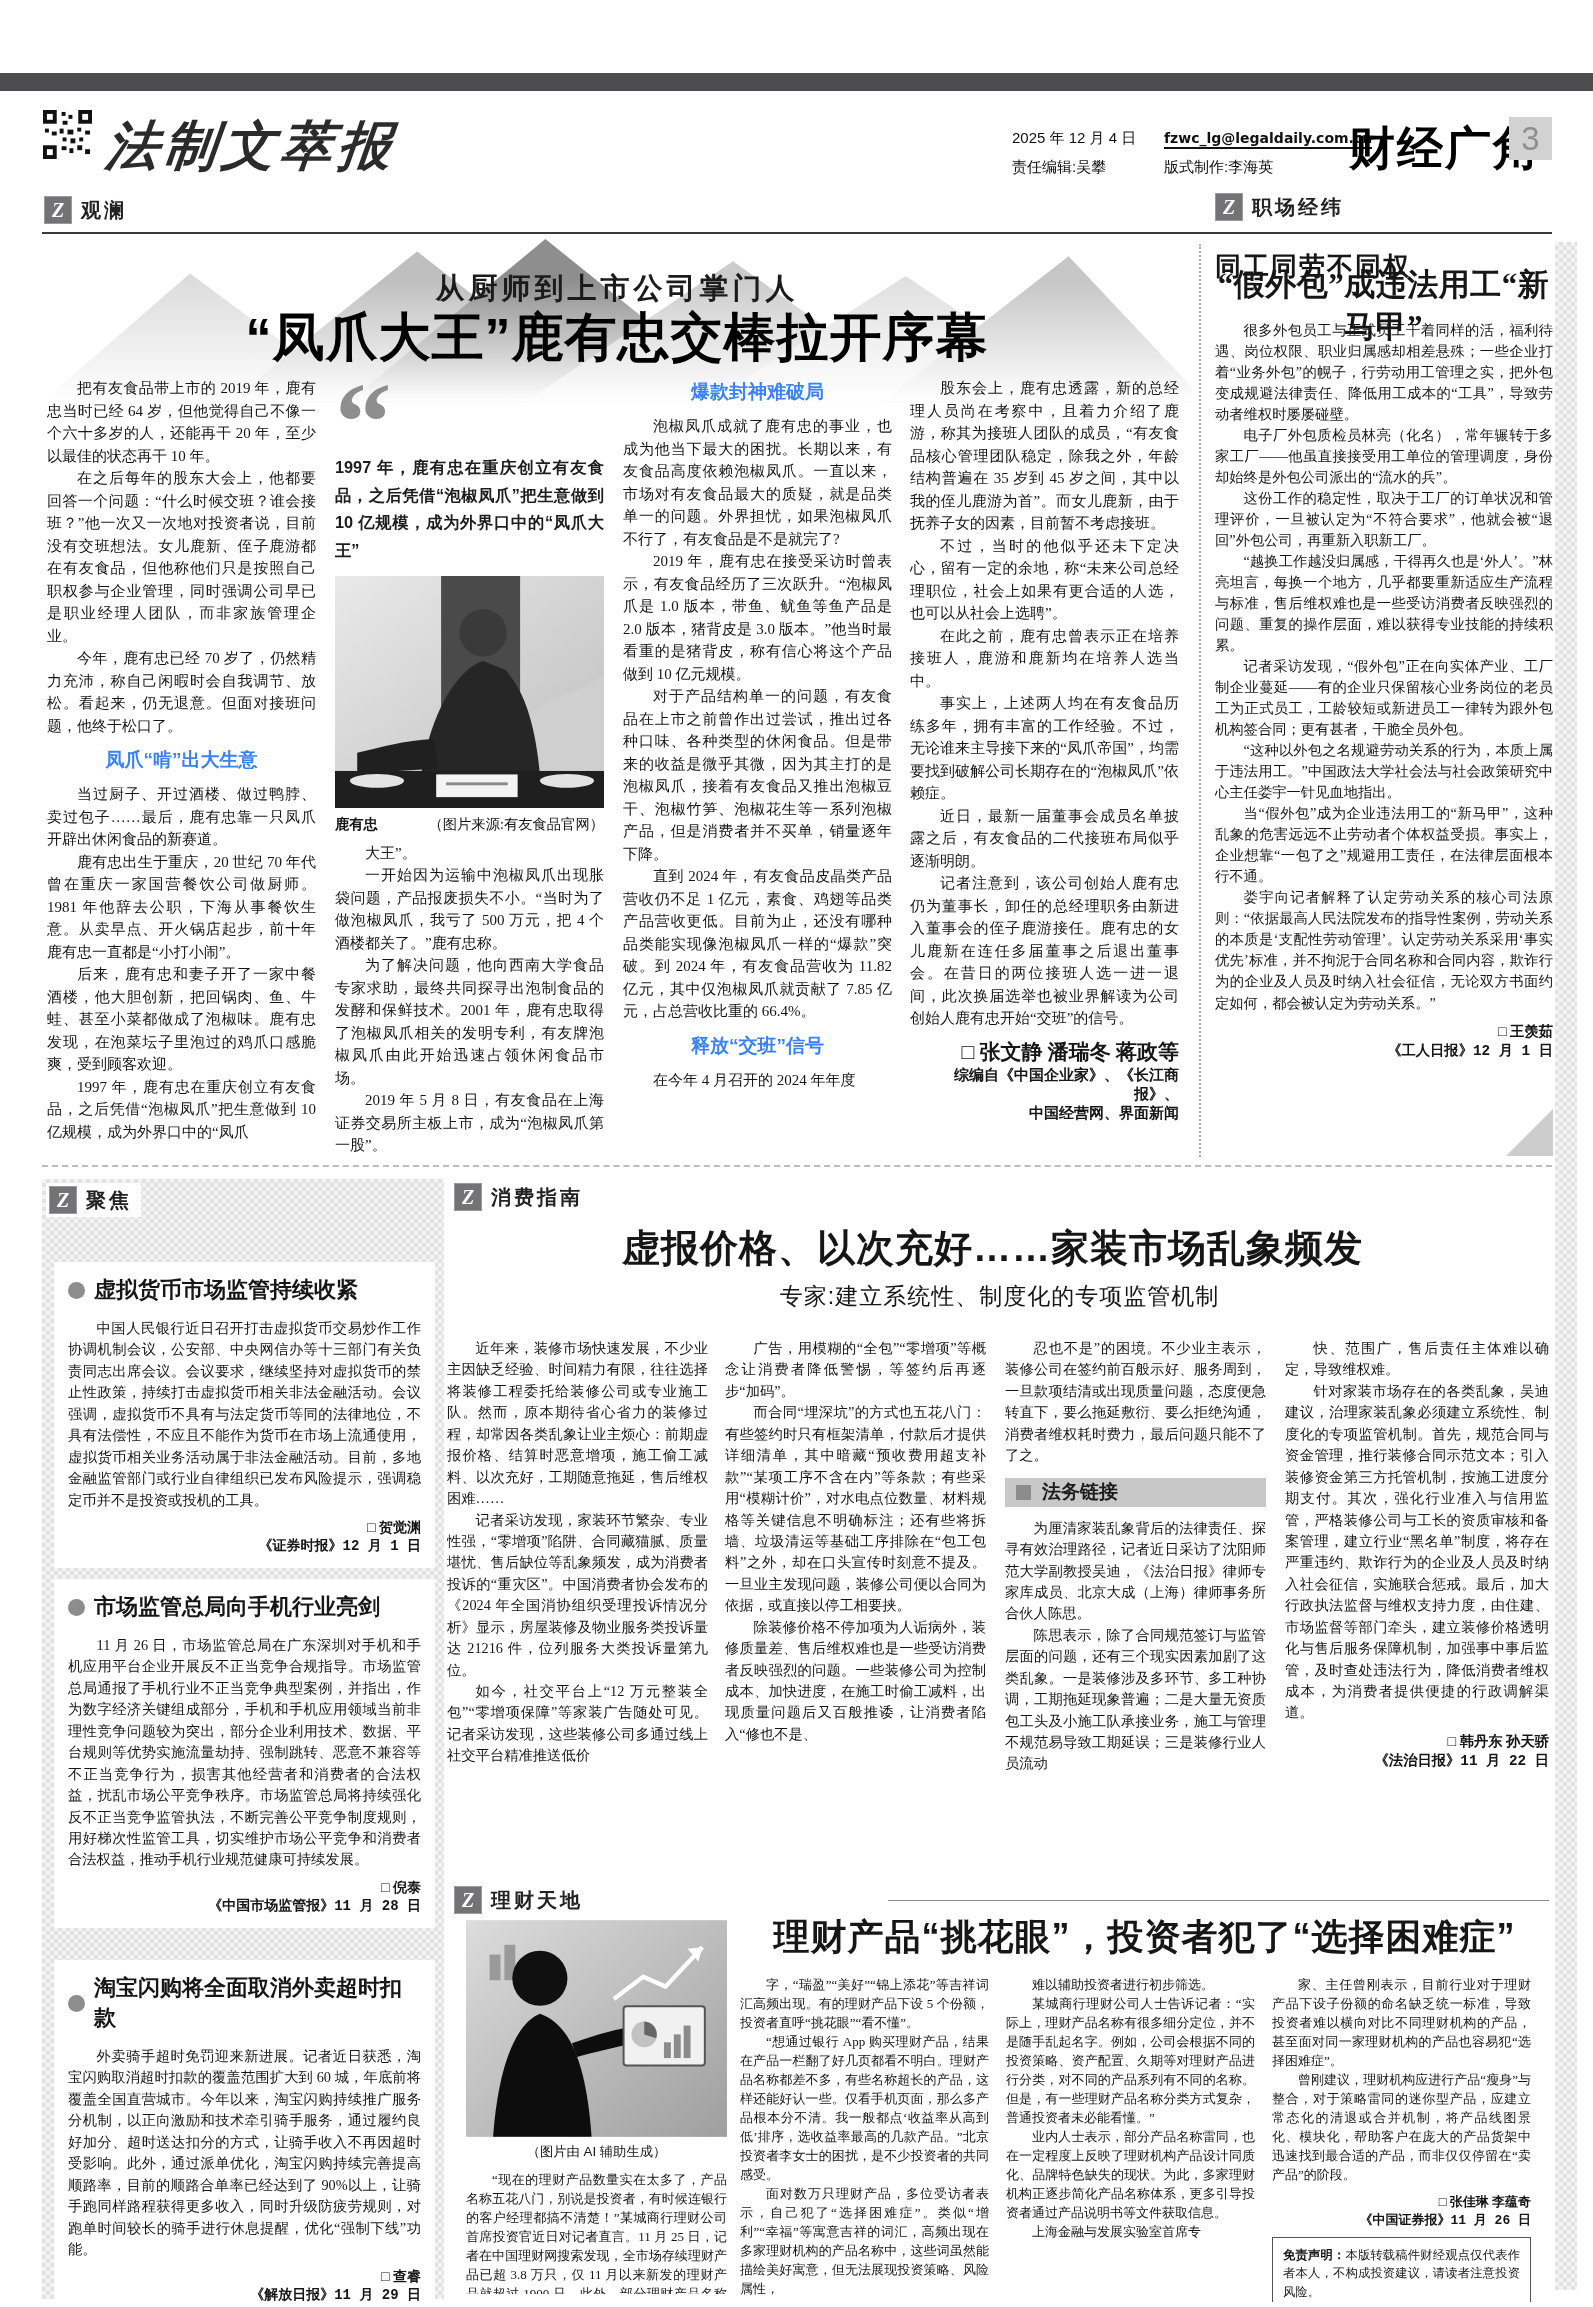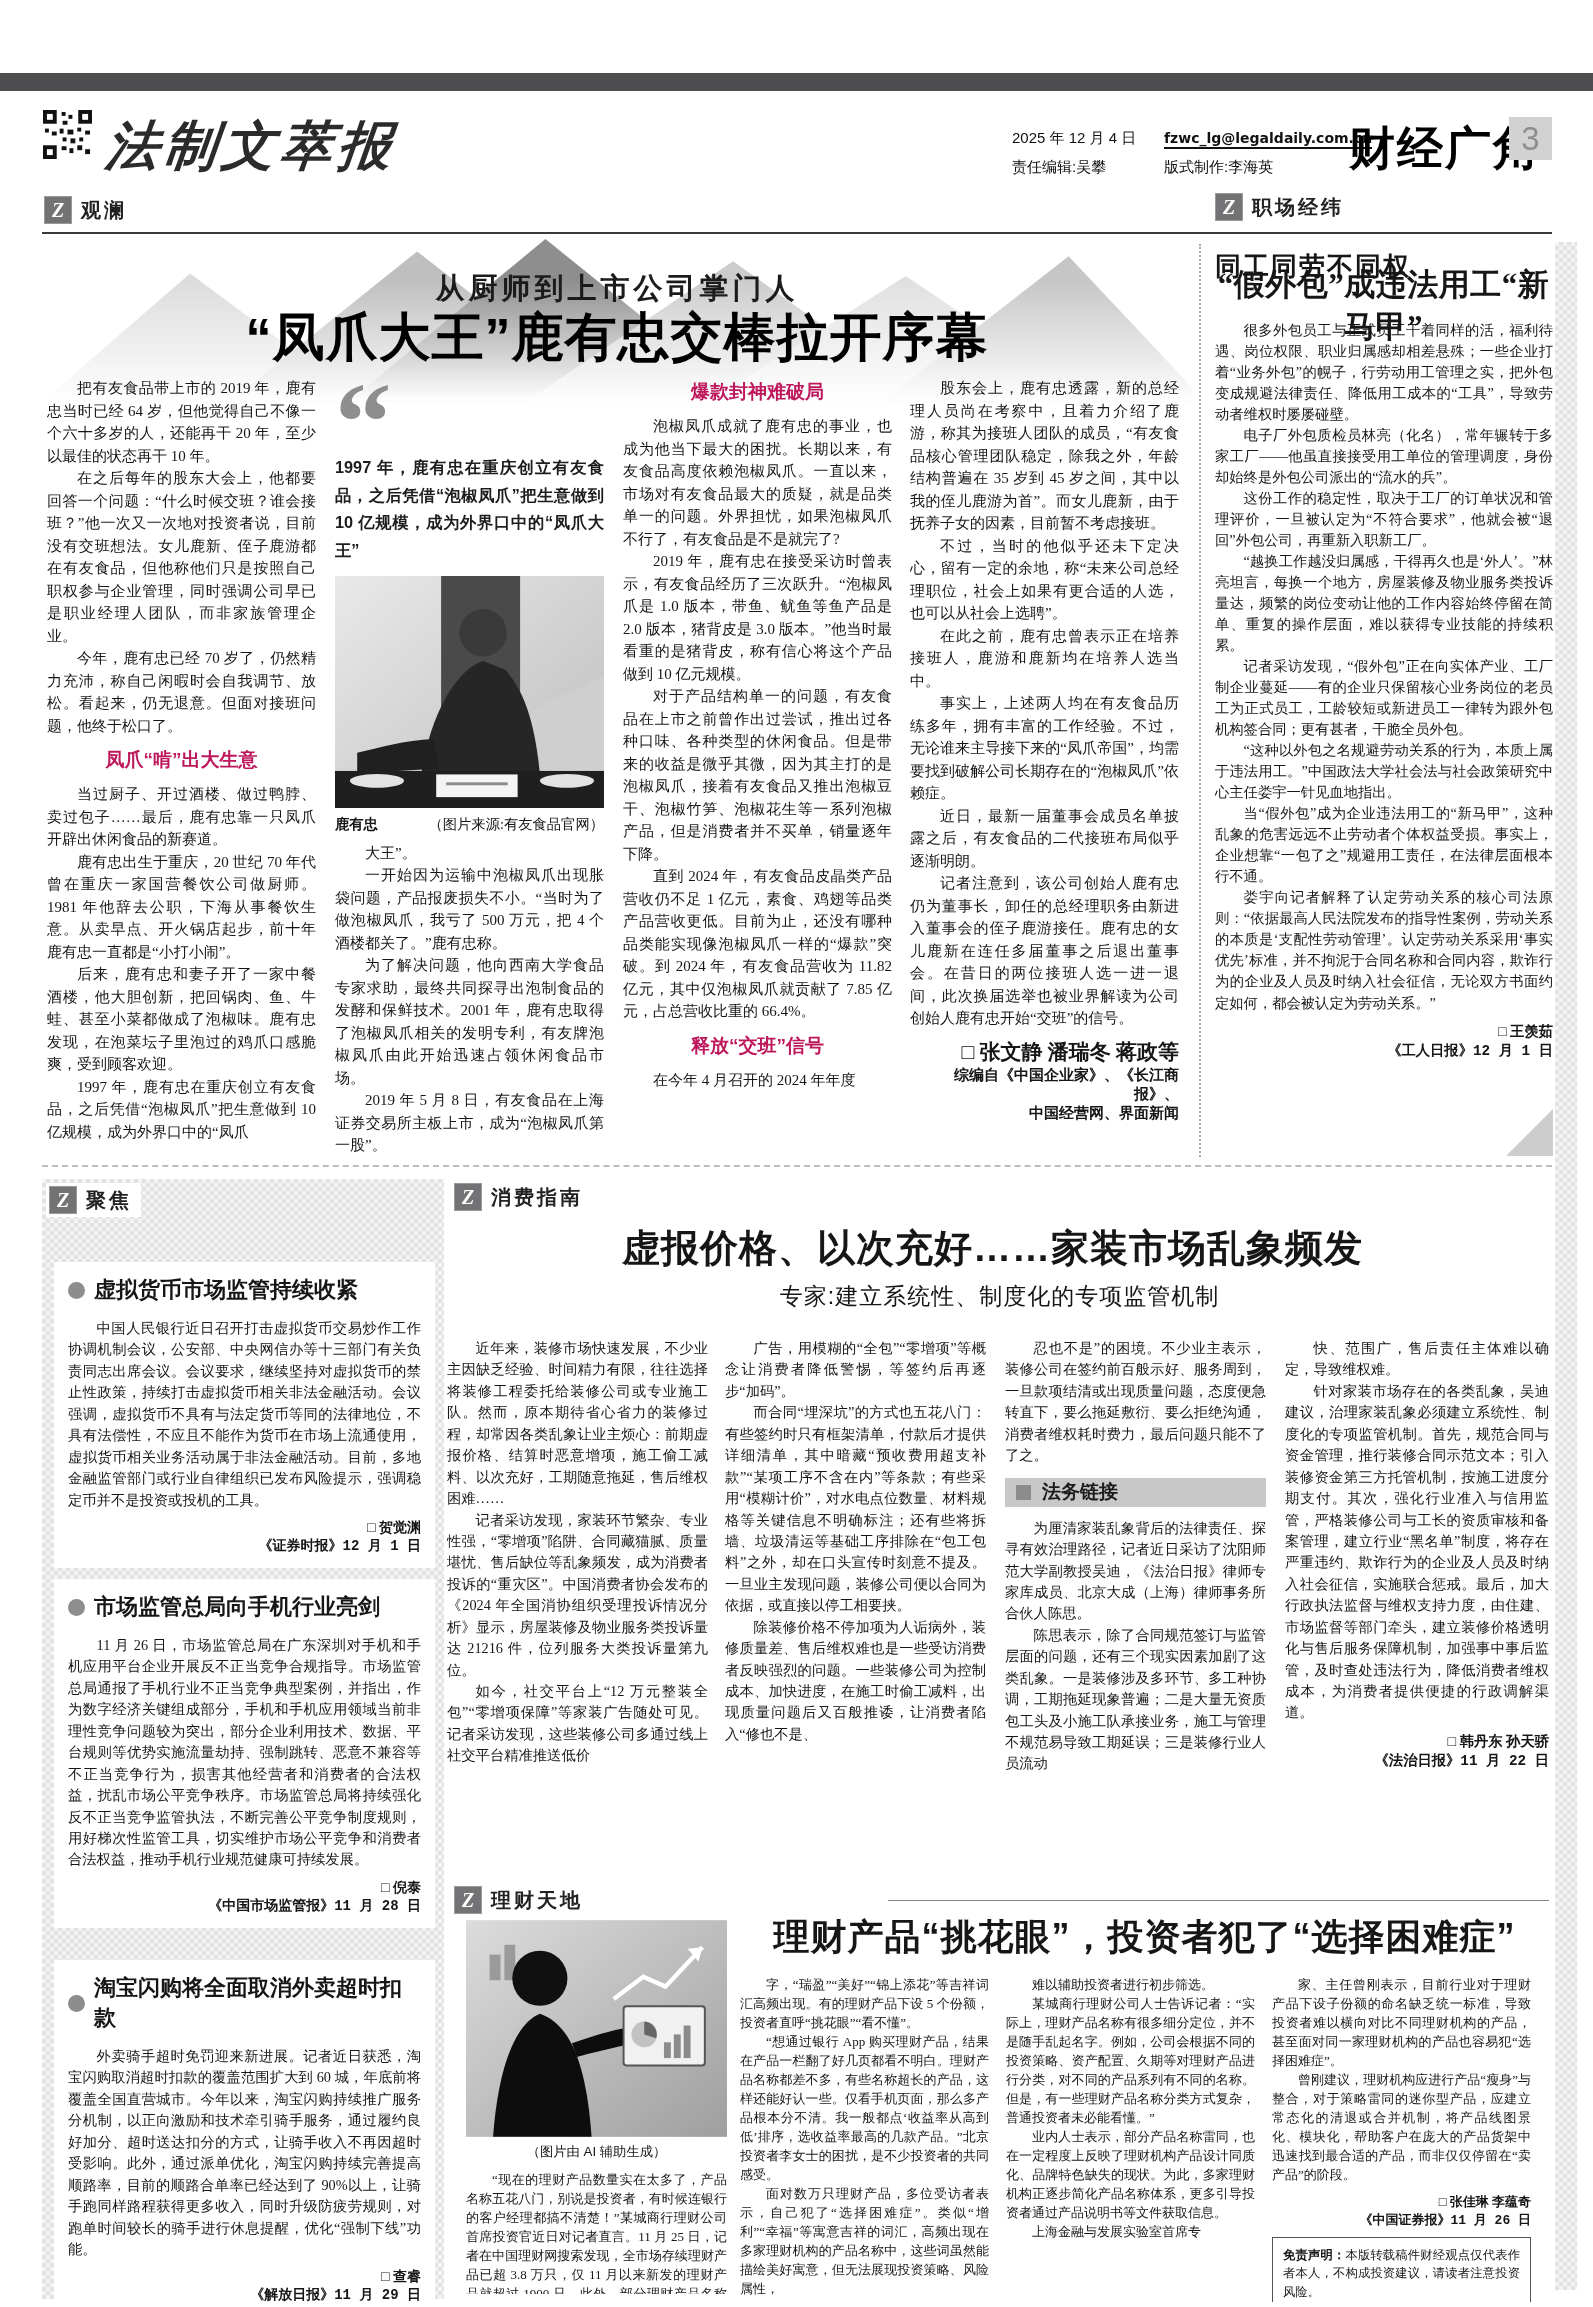--- a/index.html
+++ b/index.html
@@ -19,21 +19,21 @@
   
   .zbadge{display:flex;align-items:center;gap:9px;}
   .zicon{width:26px;height:26px;background:#737375;border:1.5px solid #9a9a9a;color:#fff;
          font-family:"Liberation Serif",serif;font-style:italic;font-weight:bold;font-size:20px;
          display:flex;align-items:center;justify-content:center;flex:0 0 auto;}
   .zlabel{font-family:"Liberation Sans",sans-serif;font-size:20px;font-weight:bold;letter-spacing:3px;color:#222;}
   
   .flow p.para{margin:0;text-indent:2em;text-align:justify;font-size:15px;line-height:1.5;}
   .kicker{font-family:"Liberation Sans",sans-serif;font-weight:600;font-size:29px;letter-spacing:4px;text-align:center;color:#1b1b1b;}
   .mainline{font-family:"Liberation Sans",sans-serif;font-weight:bold;font-size:52px;letter-spacing:1px;text-align:center;color:#000;}
-  .subhead{font-family:"Liberation Sans",sans-serif;font-weight:bold;font-size:19px;text-align:center;margin:10px 0;color:#be185d;}
+  .subhead{font-family:"Liberation Sans",sans-serif;font-weight:bold;font-size:19px;text-align:center;margin:10px 0;color:#3b82f6;}
   .col{position:absolute;overflow:hidden;}
   .byline{text-align:right;font-size:21px;font-weight:600;margin-top:8px;}
   .srcline{text-align:right;font-size:15px;font-weight:600;font-family:Liberation Mono, monospace;}
   .quote-icon::before{content:"\201C";font-family:"Liberation Serif",serif;font-weight:bold;
         font-size:113px;color:#8e8e8e;line-height:.8;display:block;}
   .pullquote{font-family:"Liberation Sans",sans-serif;font-weight:600;font-size:16.3px;line-height:1.7;
         text-align:justify;color:#1d1d1d;margin-top:3px;}
   .photocap{display:flex;justify-content:space-between;font-size:14.3px;margin-top:5px;}
   .photocap .nm{font-family:"Liberation Sans",sans-serif;font-weight:bold;}
   .dotrule{position:absolute;border-left:2px dotted #ababab;}
@@ -232,21 +232,21 @@
   </div>
 
   <div class="abs side-kicker" style="left:1215px;top:232px;width:338px;">同工同劳不同权</div>
   <div class="abs side-head" style="left:1208px;top:264px;width:351px;">“假外包”成违法用工“新马甲”</div>
 
   <div class="col sideflow" style="left:1215px;top:320px;width:338px;height:839px;">
     <div class="flow">
         <p class="para">很多外包员工与正式员工干着同样的活，福利待遇、岗位权限、职业归属感却相差悬殊；一些企业打着“业务外包”的幌子，行劳动用工管理之实，把外包变成规避法律责任、降低用工成本的“工具”，导致劳动者维权时屡屡碰壁。</p>
         <p class="para">电子厂外包质检员林亮（化名），常年辗转于多家工厂——他虽直接接受用工单位的管理调度，身份却始终是外包公司派出的“流水的兵”。</p>
         <p class="para">这份工作的稳定性，取决于工厂的订单状况和管理评价，一旦被认定为“不符合要求”，他就会被“退回”外包公司，再重新入职新工厂。</p>
-        <p class="para">“越换工作越没归属感，干得再久也是‘外人’。”林亮坦言，每换一个地方，房屋装修及物业服务类投诉量达，频繁的岗位变动让他的工作内容始终停留在简单、重复的操作层面，难以获得专业技能的持续积累。</p>
+        <p class="para">“越换工作越没归属感，干得再久也是‘外人’。”林亮坦言，每换一个地方，几乎都要重新适应生产流程与标准，售后维权难也是一些受访消费者反映强烈的问题、重复的操作层面，难以获得专业技能的持续积累。</p>
         <p class="para">记者采访发现，“假外包”正在向实体产业、工厂制企业蔓延——有的企业只保留核心业务岗位的老员工为正式员工，工龄较短或新进员工一律转为跟外包机构签合同；更有甚者，干脆全员外包。</p>
         <p class="para">“这种以外包之名规避劳动关系的行为，本质上属于违法用工。”中国政法大学社会法与社会政策研究中心主任娄宇一针见血地指出。</p>
         <p class="para">当“假外包”成为企业违法用工的“新马甲”，这种乱象的危害远远不止劳动者个体权益受损。事实上，企业想靠“一包了之”规避用工责任，在法律层面根本行不通。</p>
         <p class="para">娄宇向记者解释了认定劳动关系的核心司法原则：“依据最高人民法院发布的指导性案例，劳动关系的本质是‘支配性劳动管理’。认定劳动关系采用‘事实优先’标准，并不拘泥于合同名称和合同内容，欺诈行为的企业及人员及时纳入社会征信，无论双方书面约定如何，都会被认定为劳动关系。”</p>
       </div>
     <div class="byline" style="font-size:14.3px;">□ 王羡茹</div>
     <div class="srcline" style="font-size:14.3px;">《工人日报》12 月 1 日</div>
   </div>
   <div class="curl" style="left:1506px;top:1109px;"></div>
 

